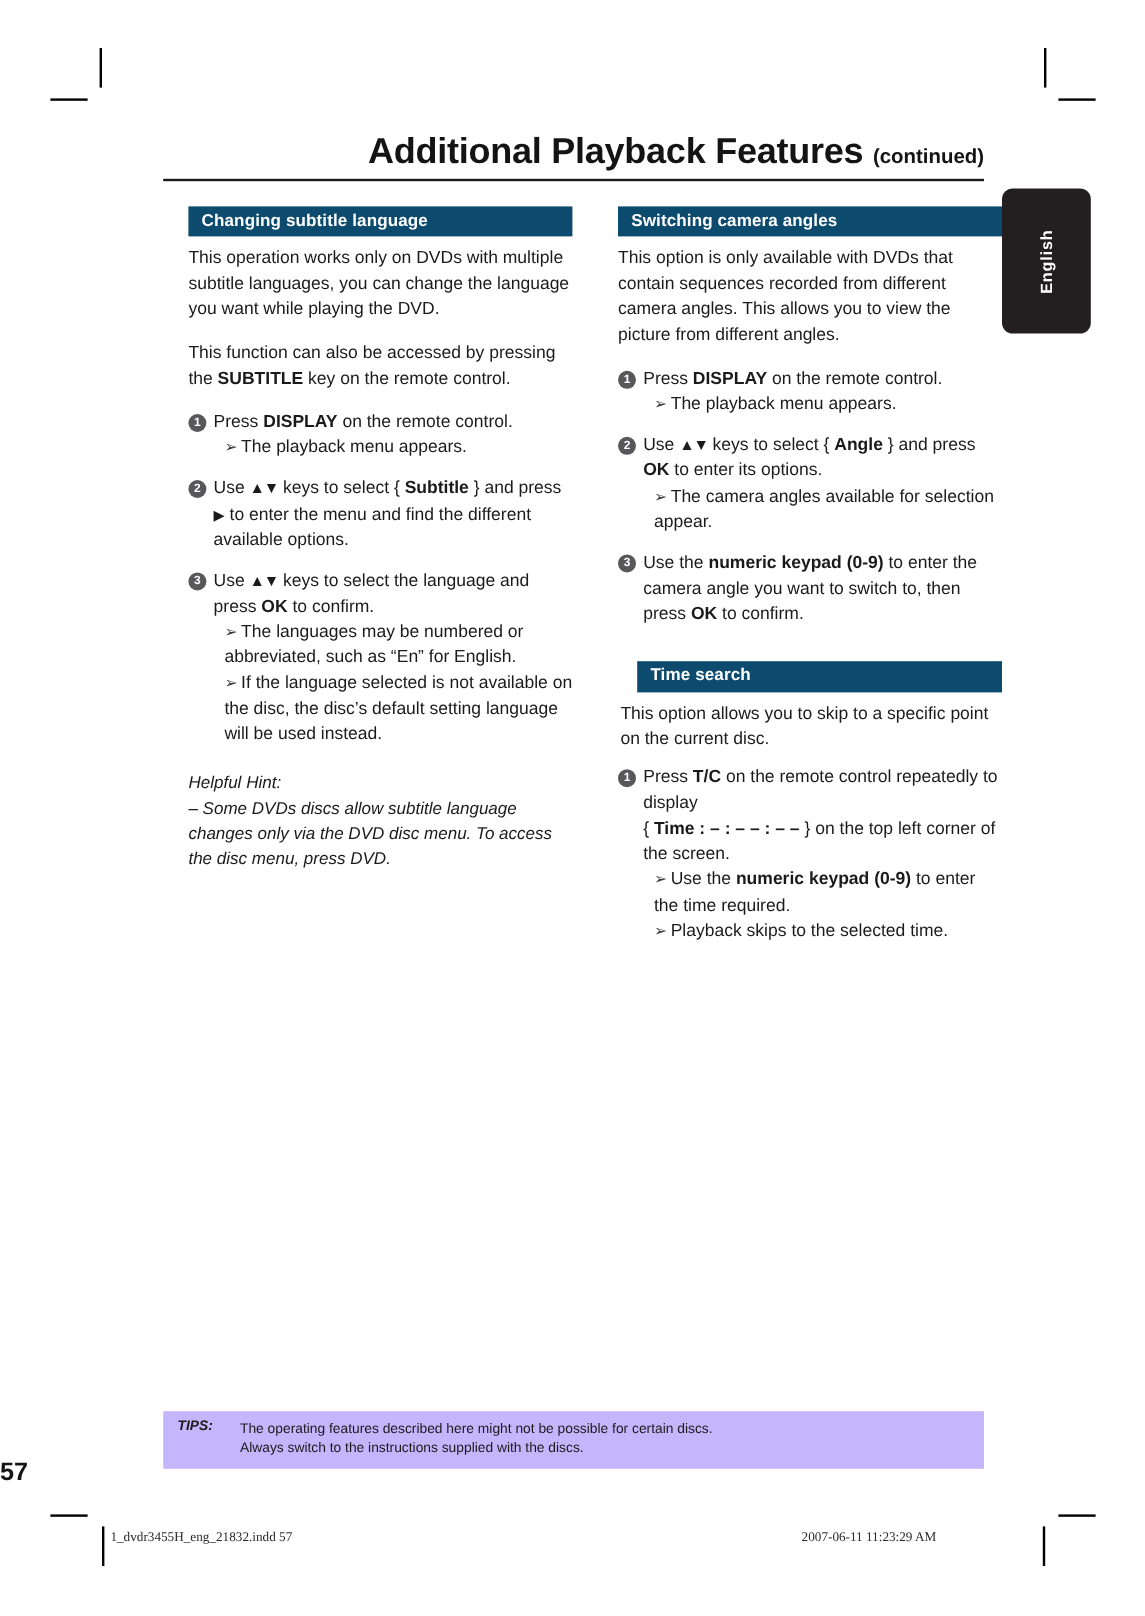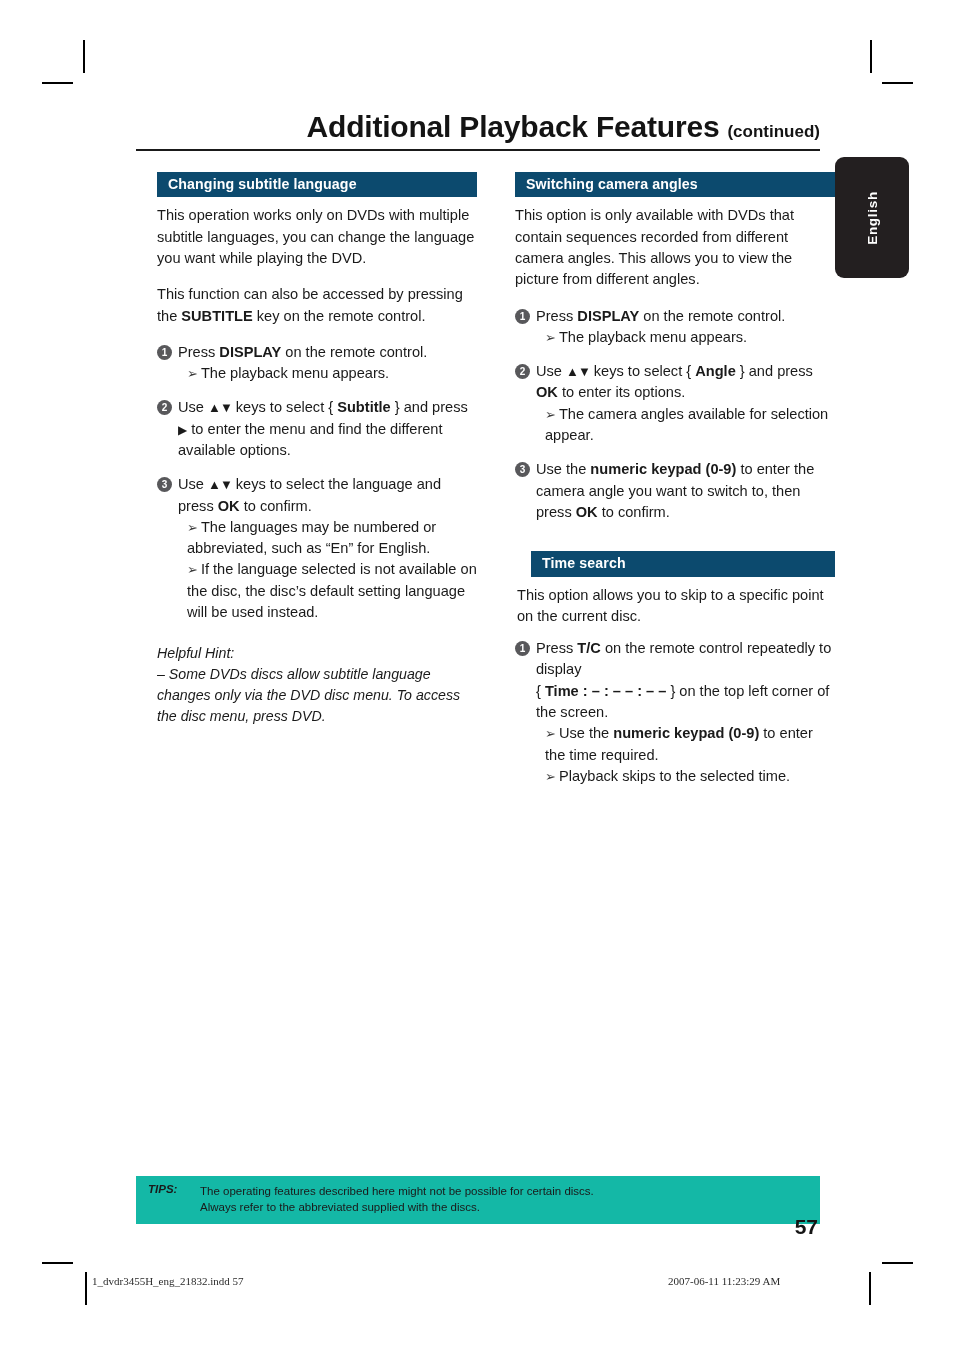--- a/index.html
+++ b/index.html
@@ -152,42 +152,42 @@
     margin: 20px 0 0 0;
     color: #1a1a1a;
   }
 
   
   .tips {
     position: absolute;
     left: 136px;
     top: 1176px;
     width: 684px;
-    background: #14b8a6;
+    background: #c4b5fd;
     padding: 7px 0 8px 0;
   }
   .tips-label {
     position: absolute;
     left: 12px;
     top: 7px;
     font-size: 11.5px;
     font-weight: bold;
     font-style: italic;
   }
   .tips-text {
     margin-left: 64px;
     font-size: 11.5px;
     line-height: 1.42;
   }
 
   .page-number {
     position: absolute;
     left: 0; top: 1215px;
     width: 818px;
-    text-align: right;
+    text-align: left;
     font-size: 21px;
     font-weight: bold;
     color: #141414;
   }
 
   
   .footer-line {
     position: absolute;
     top: 1275px;
     font-size: 11px;
@@ -300,21 +300,21 @@
         <span class="arrow-line indent-arrow"><span class="arrow">➢</span><span>Use the </span><b>numeric keypad (0-9)</b><span> to enter the time required.</span></span>
         <span class="arrow-line indent-arrow"><span class="arrow">➢</span><span>Playback skips to the selected time.</span></span>
       </div>
     </div>
 
   </div>
 
   <div class="tips">
     <span class="tips-label">TIPS:</span>
     <div class="tips-text">The operating features described here might not be possible for certain discs.</div>
-    <div class="tips-text">Always refer to the abbreviated supplied with the discs.</div>
+    <div class="tips-text">Always switch to the instructions supplied with the discs.</div>
   </div>
 
   <div class="page-number">57</div>
 
   <div class="footer-line footer-left">1_dvdr3455H_eng_21832.indd   57</div>
   <div class="footer-line footer-right">2007-06-11   11:23:29 AM</div>
 
 </div>
 
 </body></html>

